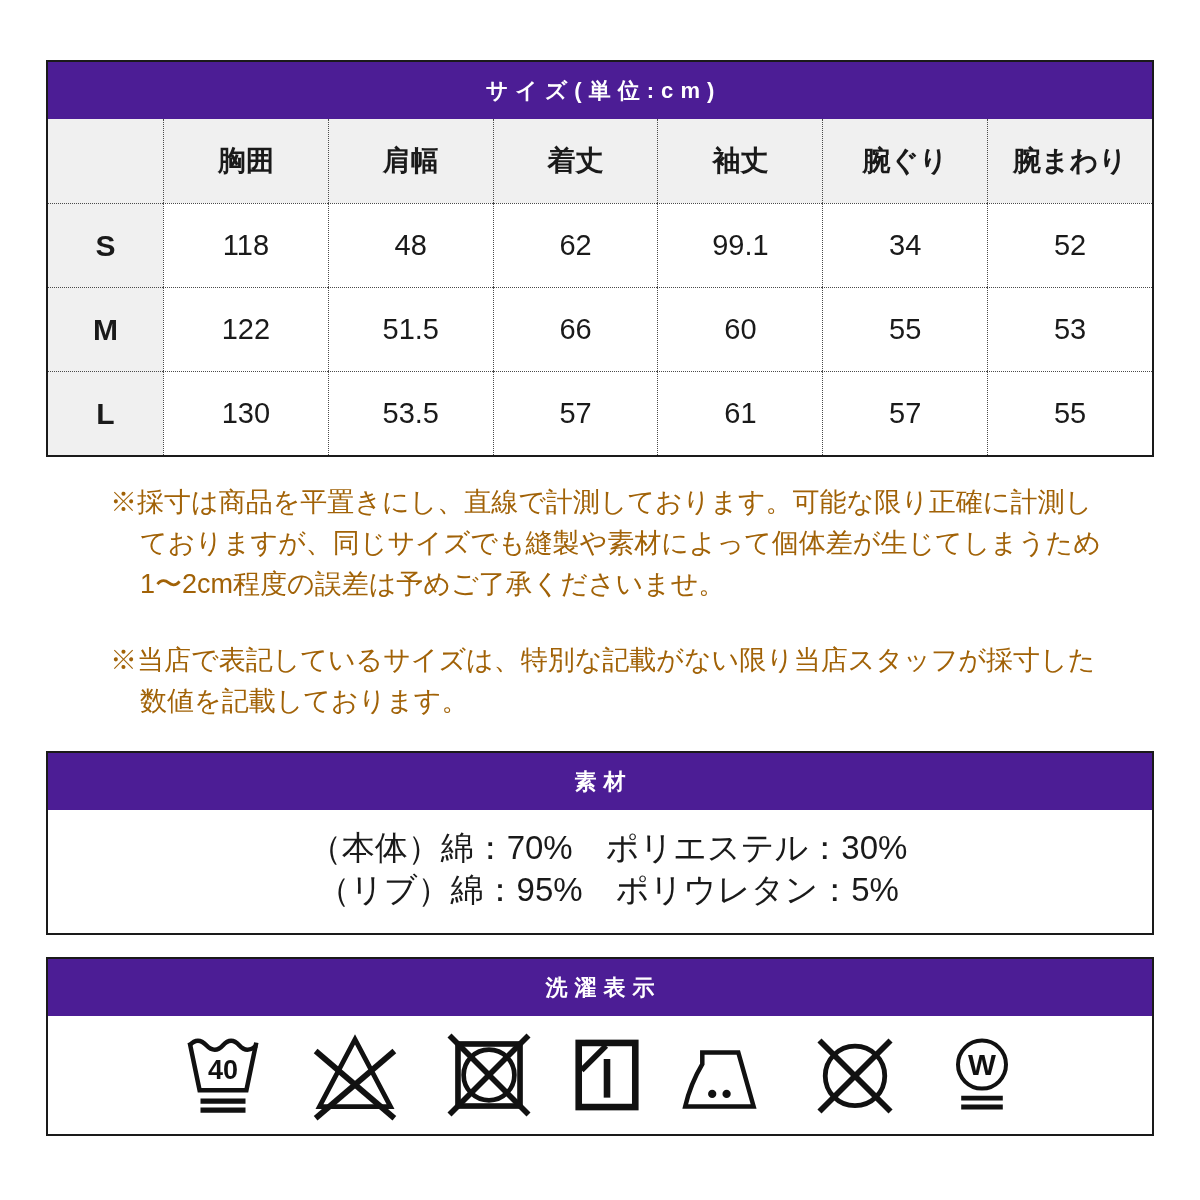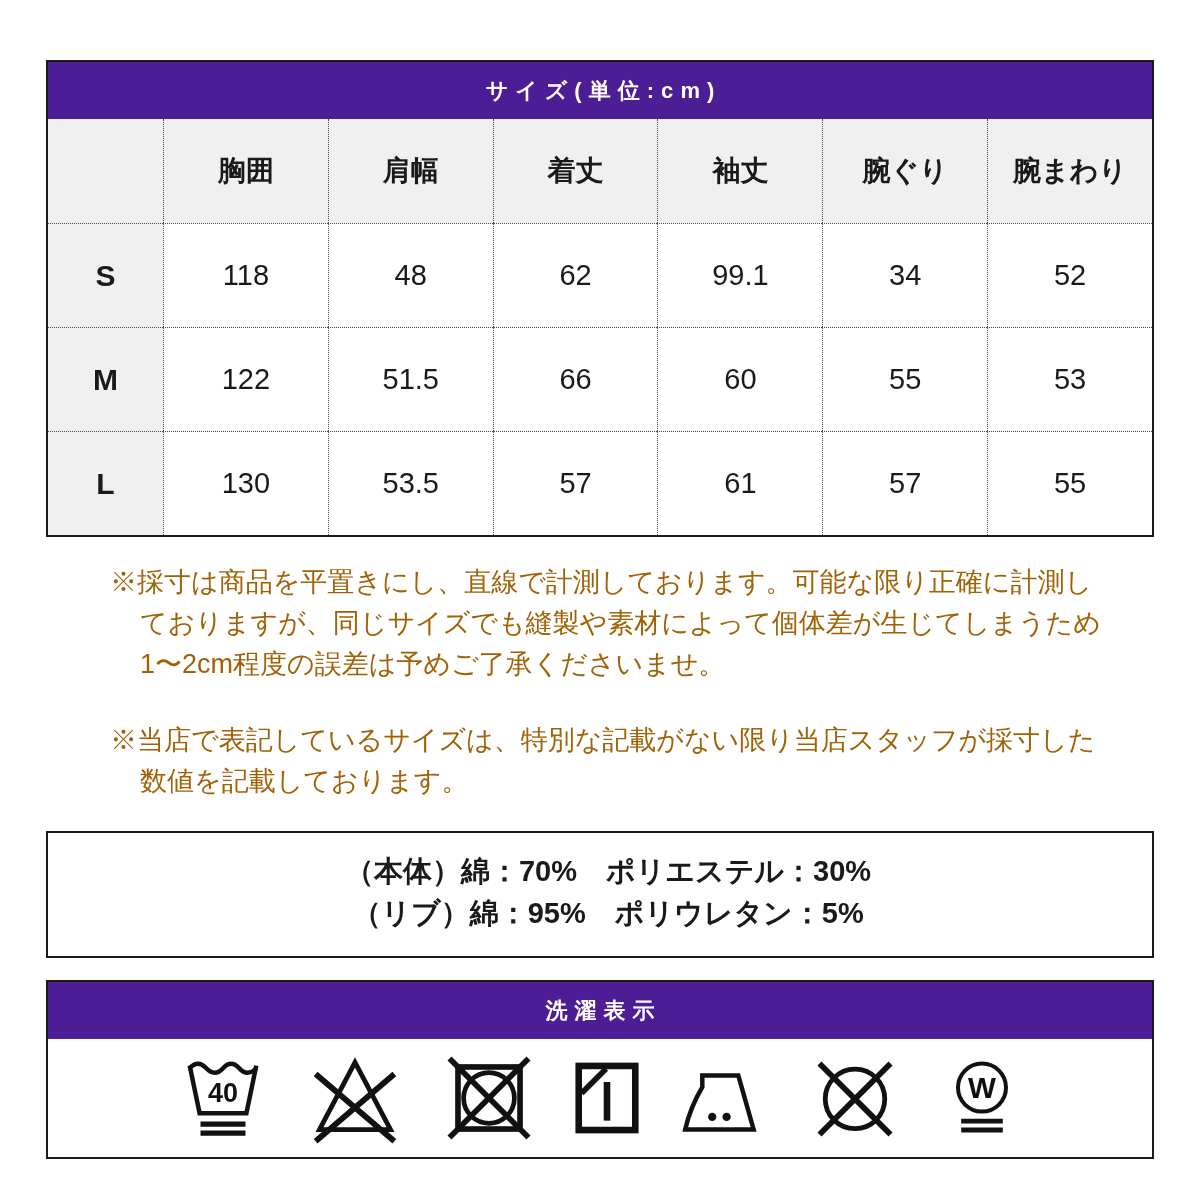--- a/index.html
+++ b/index.html
@@ -16,39 +16,39 @@
     background:#4c1d95; color:#ffffff;
     height:57px; display:flex; align-items:center; justify-content:center;
     font-weight:bold; font-size:22px;
     letter-spacing:0.32em; text-indent:0.32em;
   }
 
   
   .size-section { margin-top:60px; border:2px solid #1a1a1a; }
   .size-grid { display:grid; grid-template-columns:115px repeat(6, 1fr); background:#fff; }
   .c {
-    height:104px; display:flex; align-items:center; justify-content:center;
+    height:84px; display:flex; align-items:center; justify-content:center;
     font-size:29px; background:#ffffff;
     border-left:1px dotted #4a4a4a; border-top:1px dotted #4a4a4a;
   }
   .c.first-col { border-left:none; }
   .c.first-row { border-top:none; }
   .c.head { background:#f0f0f0; font-weight:bold; font-size:28px; }
   .c.rowlab { background:#f0f0f0; font-weight:bold; font-size:30px; }
 
   
   .notes { margin-top:25px; padding-left:64px; padding-right:40px; }
   .note { font-size:27px; line-height:41px; color:#a16207; }
   .note + .note { margin-top:35px; }
   .note .cont { padding-left:30px; }
 
   
   .material-section { margin-top:29px; border:2px solid #1a1a1a; }
   .material-body { background:#fff; padding:17px 0 22px; text-align:center; }
-  .material-line { font-size:29px; font-weight:bold; line-height:42px;padding-left:16px; }
+  .material-line { font-size:33px; font-weight:normal; line-height:42px;padding-left:16px; }
 
   
   .laundry-section { margin-top:22px; border:2px solid #1a1a1a; }
   .laundry-body {
     background:#fff; height:118px;
     display:flex; align-items:center; justify-content:center; gap:38px;
   }
   .licon { display:block; }
   .st { stroke:#111111; fill:none; stroke-width:5; }
   .stw6 { stroke:#111111; fill:none; stroke-width:6; }
@@ -105,20 +105,21 @@
       <div class="cont">ておりますが、同じサイズでも縫製や素材によって個体差が生じてしまうため</div>
       <div class="cont">1〜2cm程度の誤差は予めご了承くださいませ。</div>
     </div>
     <div class="note">
       <div>※当店で表記しているサイズは、特別な記載がない限り当店スタッフが採寸した</div>
       <div class="cont">数値を記載しております。</div>
     </div>
   </div>
 
   <section class="material-section">
+    <div class="bar">素材</div>
     <div class="material-body">
       <div class="material-line">（本体）綿：70%　ポリエステル：30%</div>
       <div class="material-line">（リブ）綿：95%　ポリウレタン：5%</div>
     </div>
   </section>
 
   <section class="laundry-section">
     <div class="bar">洗濯表示</div>
     <div class="laundry-body">
 

